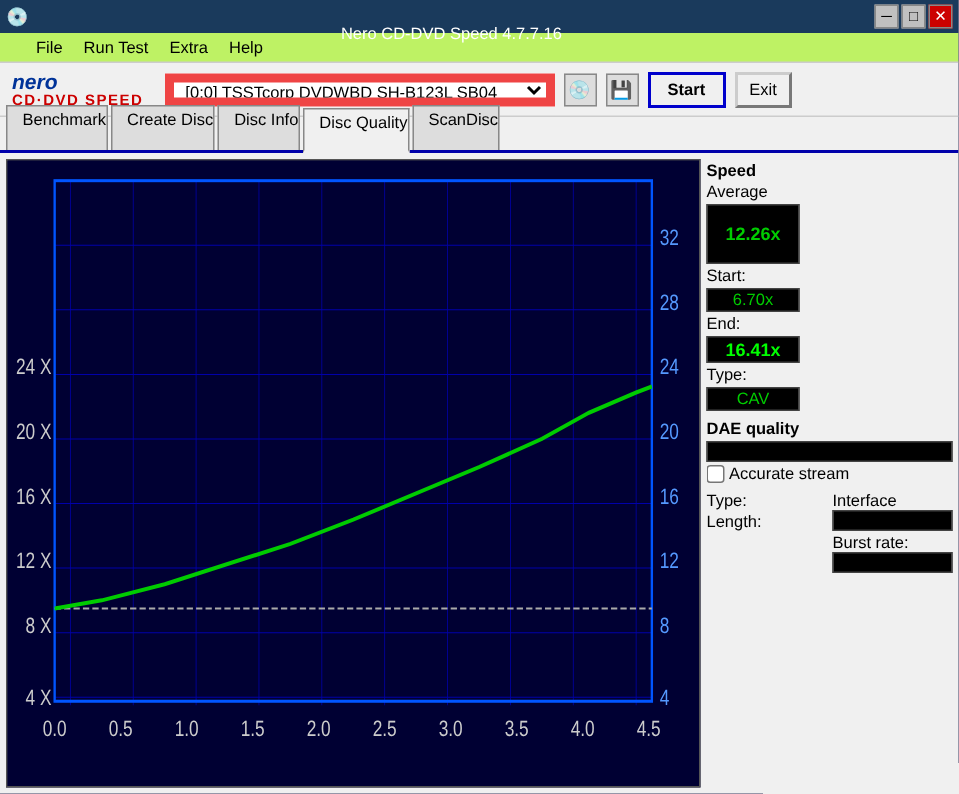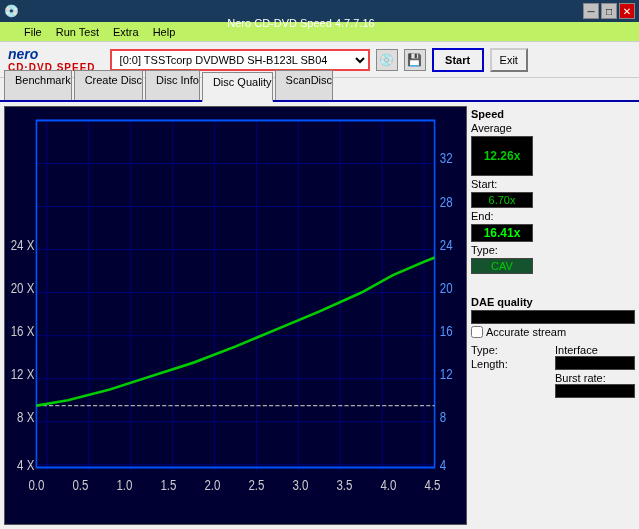--- a/index.html
+++ b/index.html
@@ -65,21 +65,21 @@
       display: flex;
       flex-direction: column;
       margin-right: 8px;
     }
     .nero-top { color: #003399; font-size: 14px; font-weight: bold; font-style: italic; }
     .nero-bottom { color: #cc0000; font-size: 10px; font-weight: bold; letter-spacing: 1px; }
 
     .drive-select {
       flex: 1;
       height: 22px;
-      border: 2px solid #ef4444;
+      border: 6px solid #ef4444;
       background: white;
       font-size: 11px;
       padding: 0 4px;
       max-width: 260px;
     }
     .toolbar-btn {
       height: 24px;
       padding: 0 8px;
       background: #f0f0f0;
       border: 2px outset #ccc;
@@ -320,21 +320,21 @@
         <div style="background:black;color:#00cc00;font-size:11px;padding:1px 3px;text-align:center;border:1px solid #444;margin-bottom:2px;min-width:62px;">6.70x</div>
 
         <div class="stat-row">
           <span class="stat-label">End:</span>
         </div>
         <div style="background:black;color:#00ff00;font-size:12px;font-weight:bold;padding:1px 3px;text-align:center;border:1px solid #444;margin-bottom:2px;min-width:62px;">16.41x</div>
 
         <div class="stat-row">
           <span class="stat-label">Type:</span>
         </div>
-        <div style="background:#14532d;color:#00cc00;font-size:11px;padding:1px 3px;text-align:center;border:1px solid #444;margin-bottom:18px;min-width:62px;">CAV</div>
+        <div style="background:#000000;color:#00cc00;font-size:11px;padding:1px 3px;text-align:center;border:1px solid #444;margin-bottom:2px;min-width:62px;">CAV</div>
       </div>
 
     </div>
 
     <div style="margin-top:2px;">
       <div class="section-header">DAE quality</div>
       <div style="background:black;height:14px;border:1px solid #444;margin-bottom:2px;"></div>
       <div class="checkbox-row">
         <input type="checkbox" class="checkbox-input" style="">
         <span style="font-size:11px;">Accurate stream</span>

